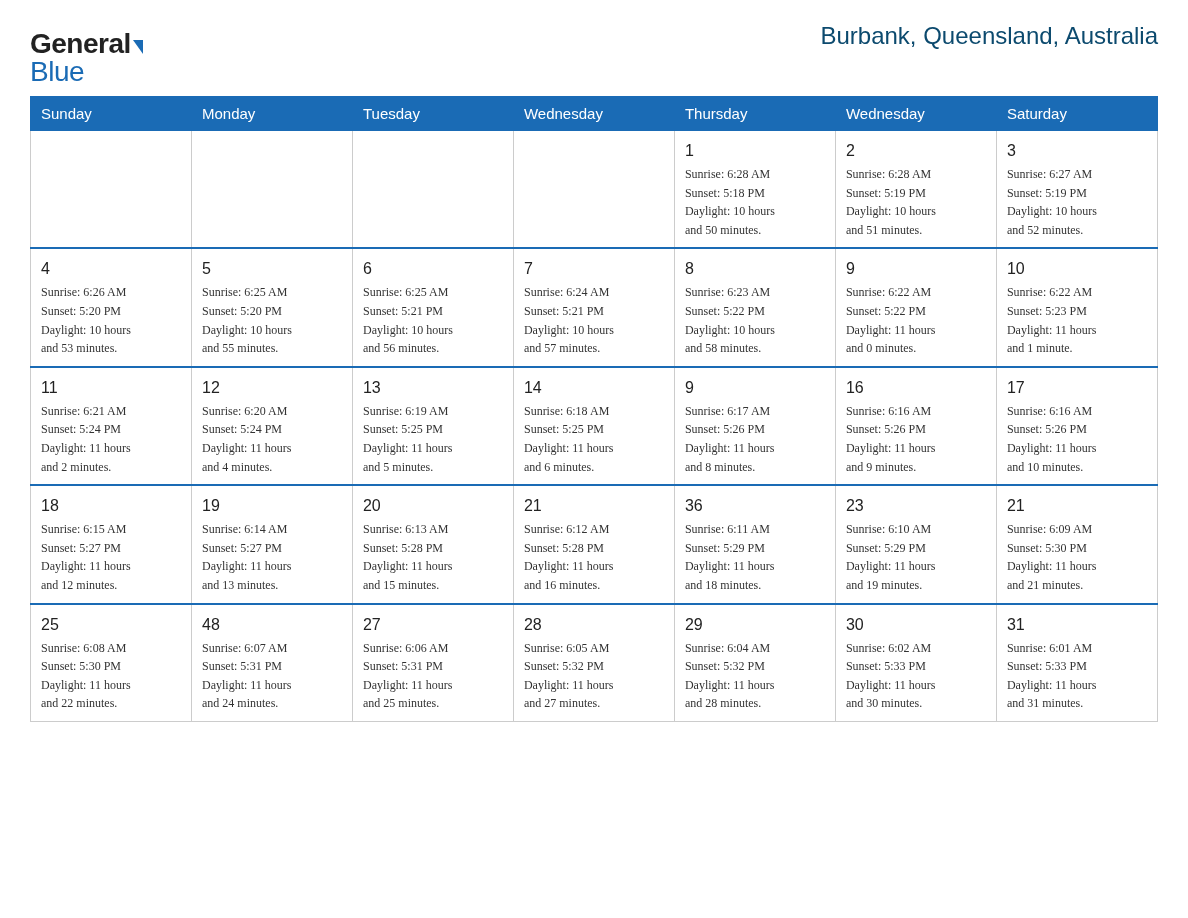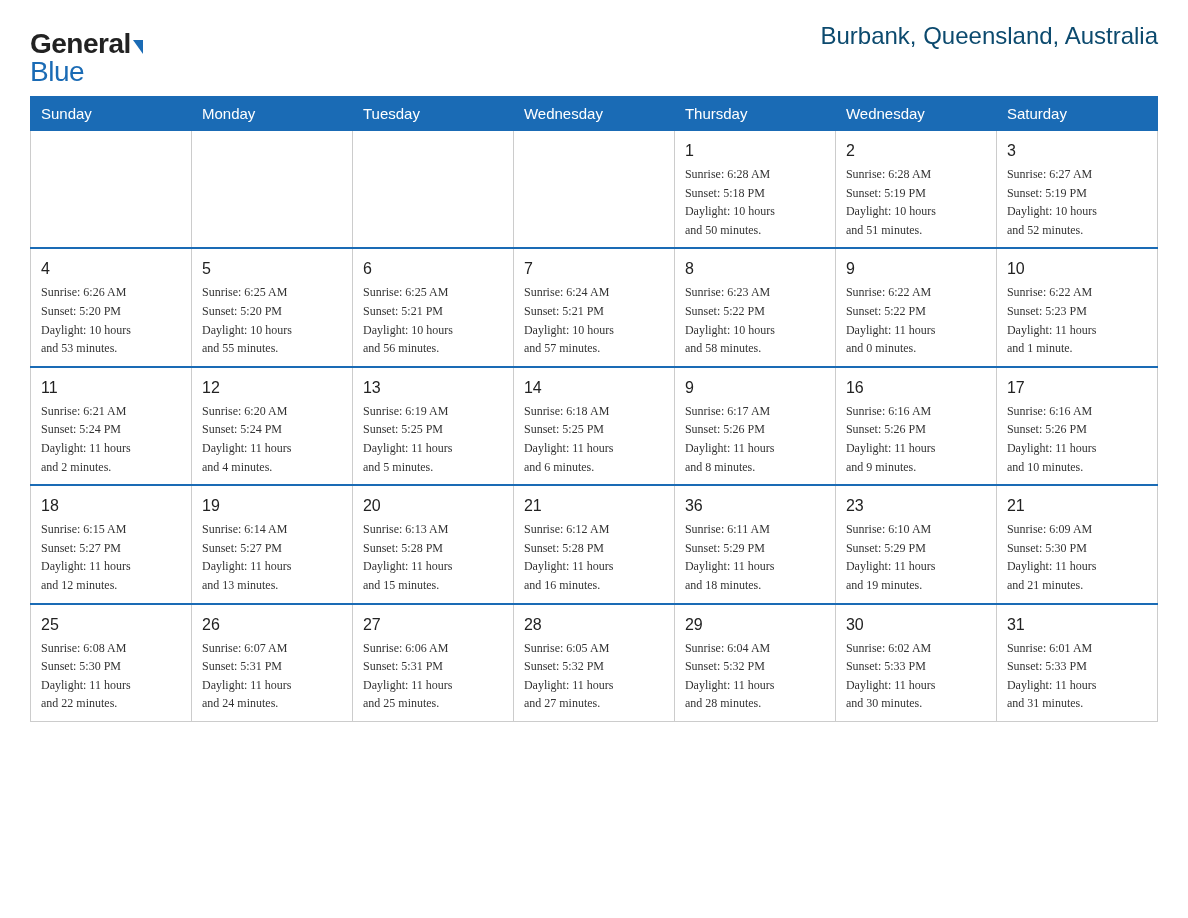--- a/index.html
+++ b/index.html
@@ -249,21 +249,21 @@
           <span class="day-num">21</span>
           <div class="day-info">Sunrise: 6:09 AM<br>Sunset: 5:30 PM<br>Daylight: 11 hours<br>and 21 minutes.</div>
         </td>
       </tr>
       <tr class="row-divider">
         <td>
           <span class="day-num">25</span>
           <div class="day-info">Sunrise: 6:08 AM<br>Sunset: 5:30 PM<br>Daylight: 11 hours<br>and 22 minutes.</div>
         </td>
         <td>
-          <span class="day-num">26</span>
+          <span class="day-num">48</span>
           <div class="day-info">Sunrise: 6:07 AM<br>Sunset: 5:31 PM<br>Daylight: 11 hours<br>and 24 minutes.</div>
         </td>
         <td>
           <span class="day-num">27</span>
           <div class="day-info">Sunrise: 6:06 AM<br>Sunset: 5:31 PM<br>Daylight: 11 hours<br>and 25 minutes.</div>
         </td>
         <td>
           <span class="day-num">28</span>
           <div class="day-info">Sunrise: 6:05 AM<br>Sunset: 5:32 PM<br>Daylight: 11 hours<br>and 27 minutes.</div>
         </td>

